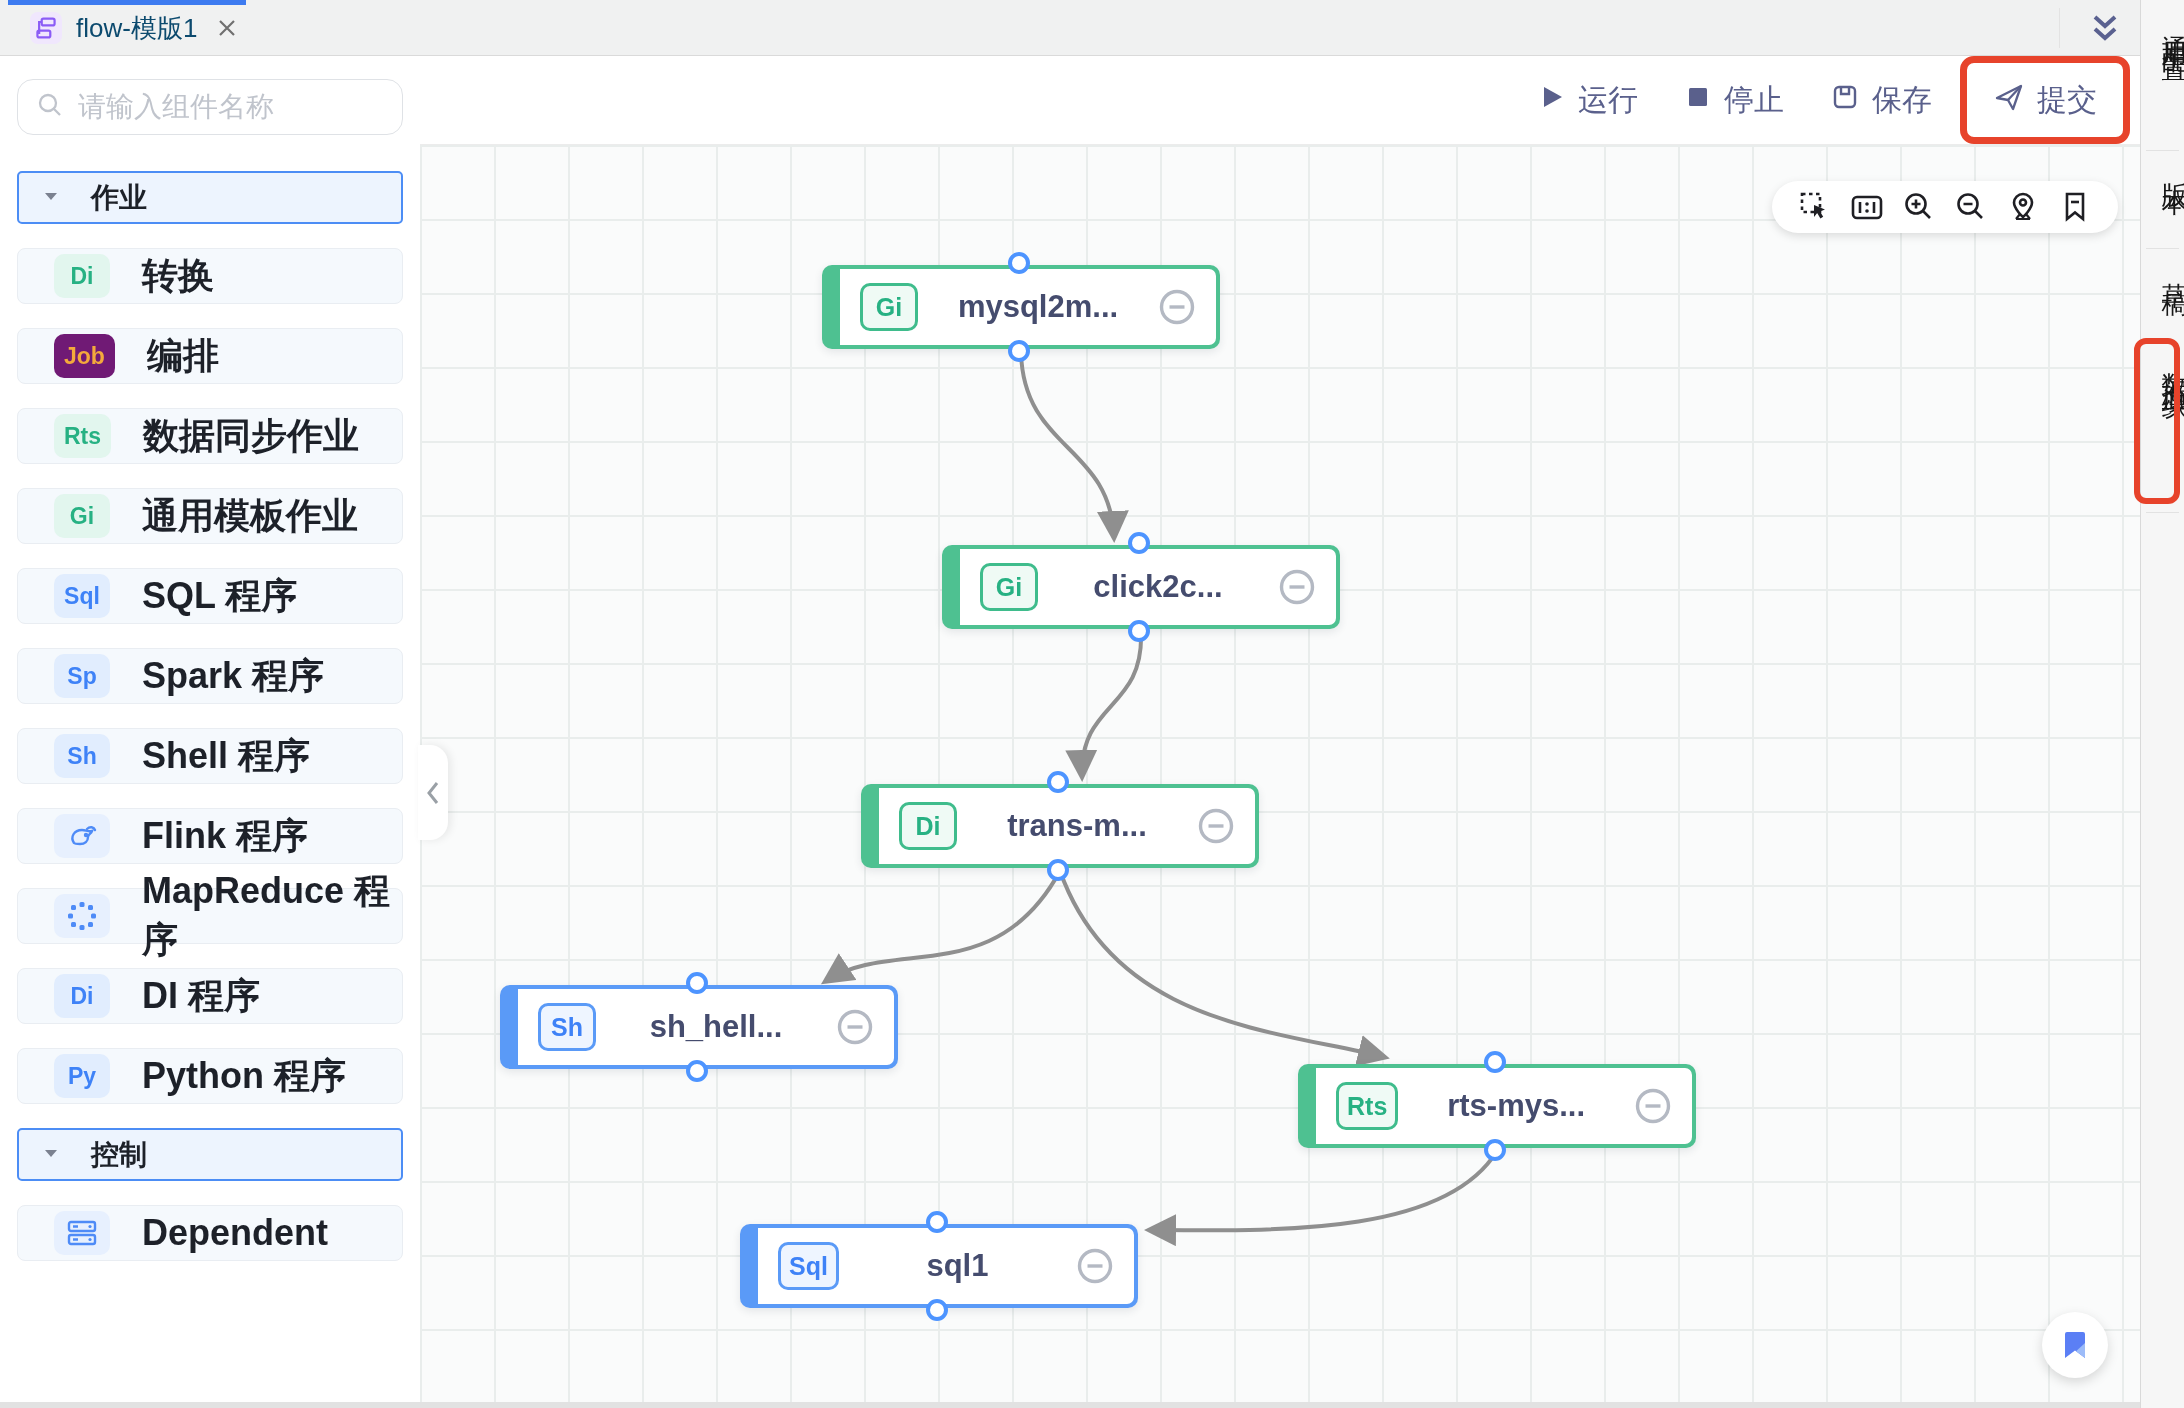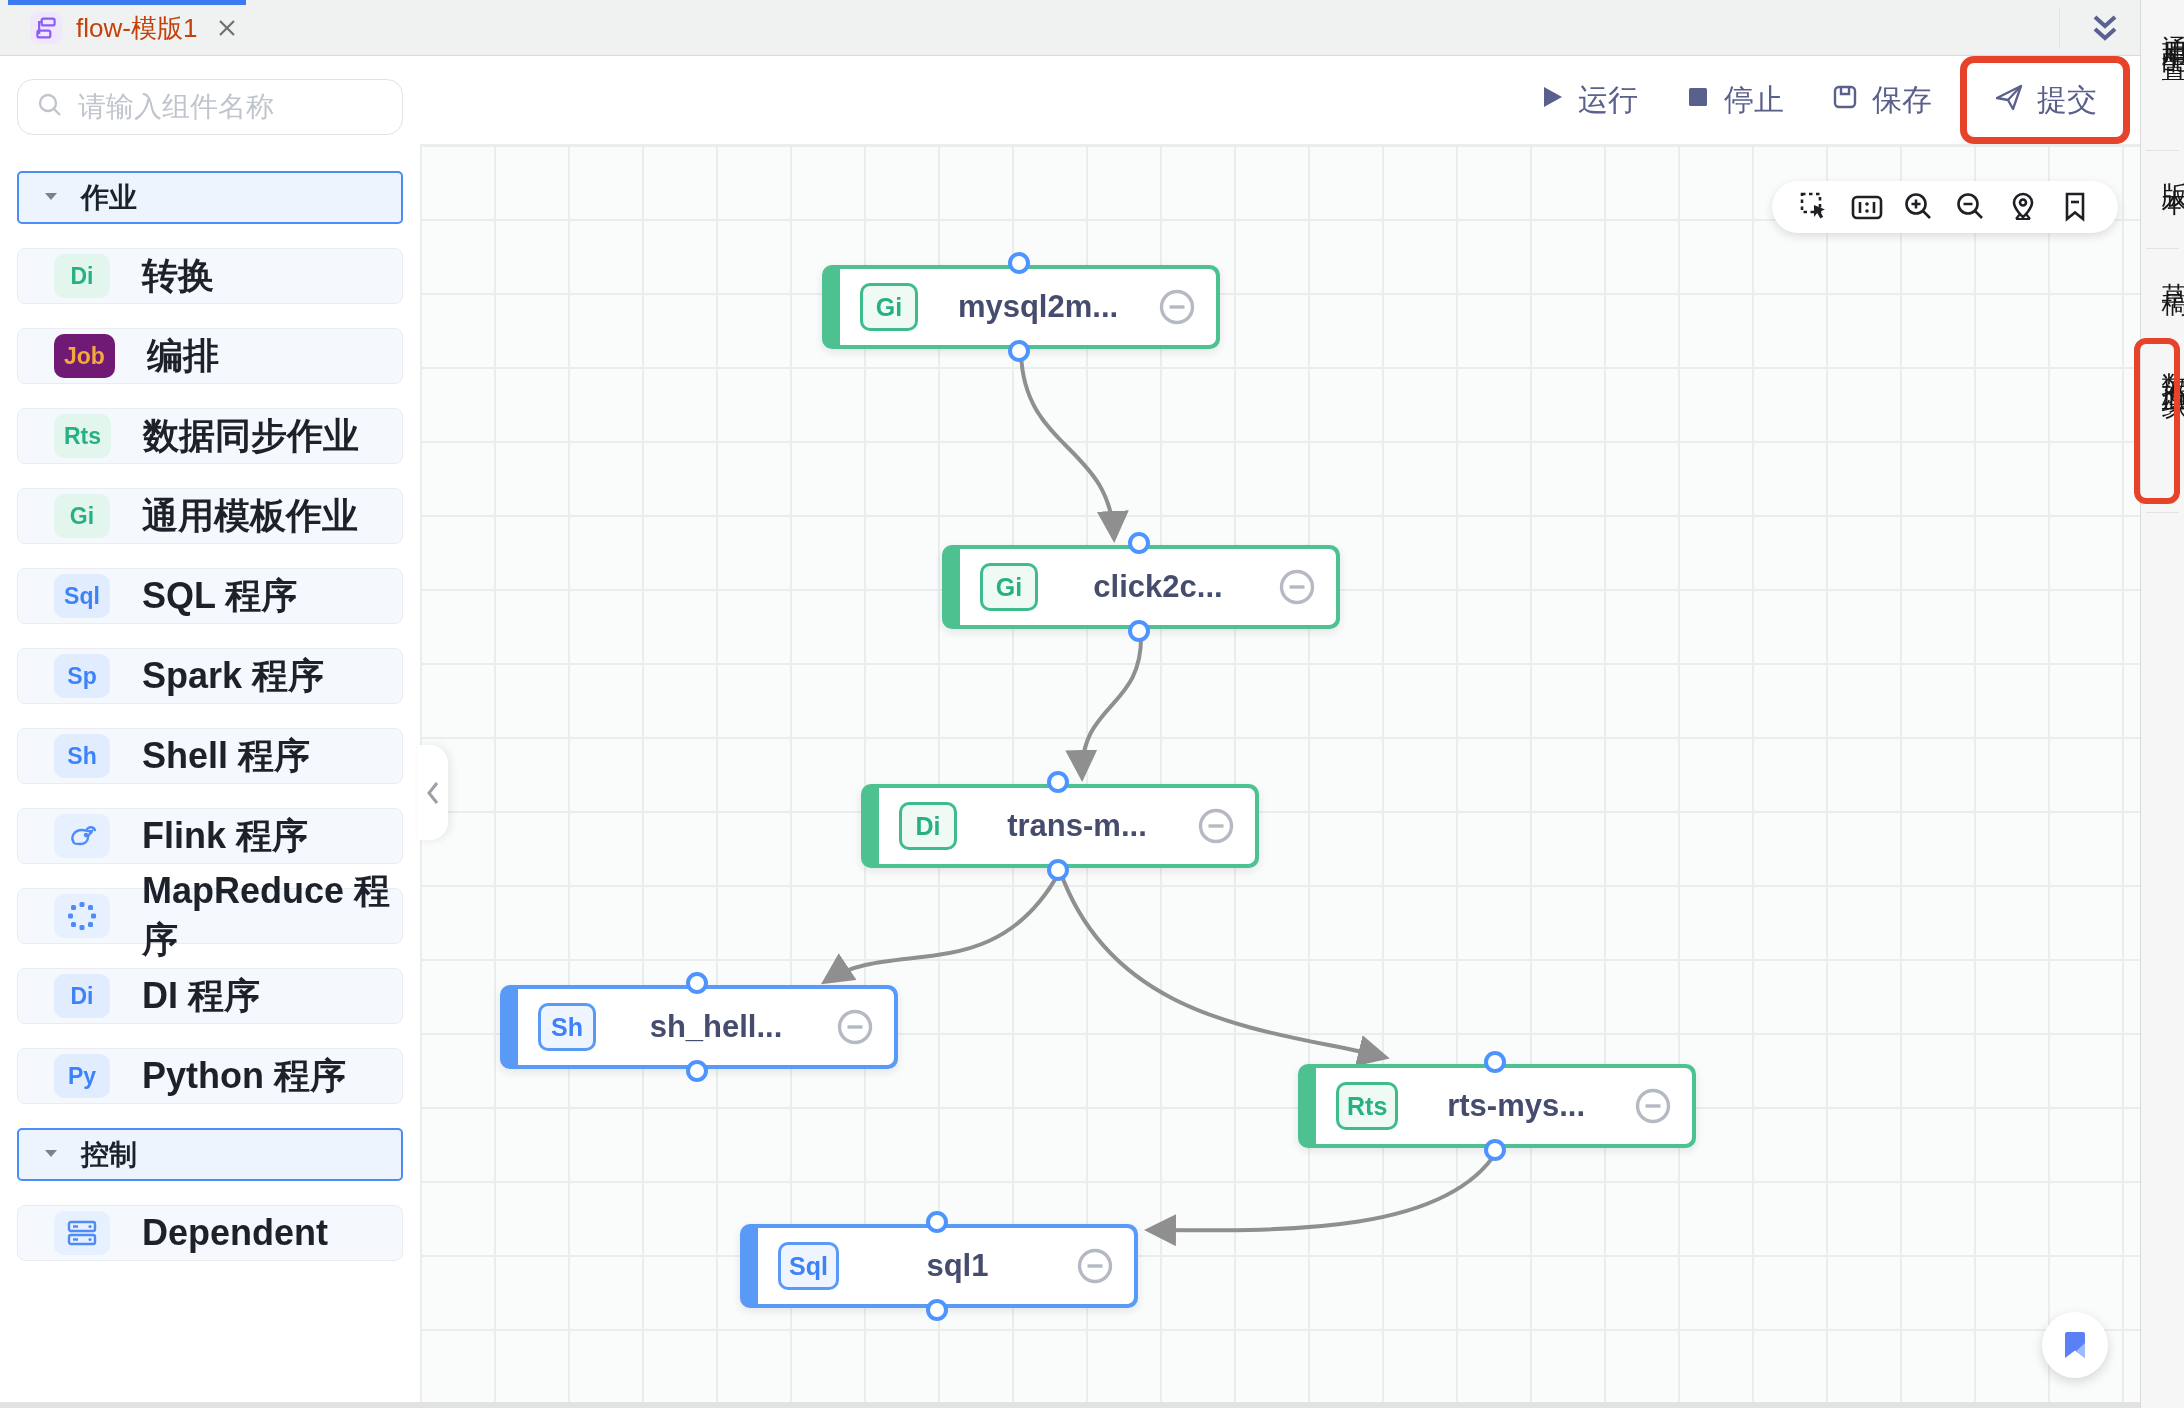--- a/index.html
+++ b/index.html
@@ -8,21 +8,21 @@
   .app { position:relative; width:2184px; height:1408px; }
 
   
   .tabbar { position:absolute; left:0; top:0; width:2140px; height:56px;
     background:#f0f1f1; border-bottom:1px solid #dadada; }
   .tab { position:absolute; left:8px; top:0; width:238px; height:56px;
     display:flex; align-items:center; padding-left:22px; gap:14px; cursor:pointer; }
   .tab-indicator { position:absolute; left:0; top:0; width:100%; height:5px; background:#3d7bf0; }
   .tab-icon { width:32px; height:32px; border-radius:8px; background:#f0e7fd;
     display:flex; align-items:center; justify-content:center; }
-  .tab-title { font-size:26px; color:#c2410c; font-weight:500; }
+  .tab-title { font-size:26px; color:#0c4a6e; font-weight:500; }
   .tab-close { margin-left:4px; display:flex; align-items:center; }
   .tabbar-chevrons { position:absolute; right:16px; top:12px; }
   .tabbar-vline { position:absolute; right:80px; top:8px; width:1px; height:40px; background:#e3e3e3; }
 
   
   .topbar { position:absolute; left:420px; top:56px; width:1720px; height:89px;
     background:#fff; border-bottom:1px solid #ececec;
     display:flex; justify-content:flex-end; padding-right:10px; }
   .tb-btn { display:flex; align-items:center; gap:12px; margin-left:46px;
     font-size:30px; color:#5a608c; font-weight:500; cursor:pointer; background:none; border:none;
@@ -33,21 +33,21 @@
 
   
   .sidebar { position:absolute; left:0; top:56px; width:420px; height:1352px;
     background:#fff; overflow:hidden; padding:23px 17px 0 17px; }
   .search { display:flex; align-items:center; height:56px; border:1.5px solid #dfe2e6;
     border-radius:16px; padding:0 18px; margin-bottom:36px; background:#fff; }
   .search input { border:none; outline:none; flex:1; font-size:28px; color:#333;
     background:transparent; margin-left:14px; font-family:"Liberation Sans", sans-serif; }
   .search input::placeholder { color:#c0c4cc; }
   .sec { height:53px; border:2px solid #4c8df5; border-radius:5px; background:#edf4fe;
-    display:flex; align-items:center; padding-left:20px; gap:18px; margin-bottom:24px; cursor:pointer; }
+    display:flex; align-items:center; padding-left:20px; gap:28px; margin-bottom:24px; cursor:pointer; }
   .sec-label { font-size:28px; font-weight:700; color:#1d2129; }
   .item { height:56px; border:1px solid #e9edf2; border-radius:8px; background:#f5f9fd;
     display:flex; align-items:center; padding-left:36px; margin-bottom:24px; cursor:pointer; }
   .item-label { margin-left:32px; font-size:36px; font-weight:700; color:#1d2129; }
   .ibadge { min-width:56px; height:44px; padding:0 10px; border-radius:10px;
     display:flex; align-items:center; justify-content:center;
     font-size:23px; font-weight:700; }
   .ibadge.green  { background:#e2f6ee; color:#27b183; }
   .ibadge.orange { background:#701a75; color:#f3a93c; }
   .ibadge.blue   { background:#e1edfe; color:#3e82f7; }

